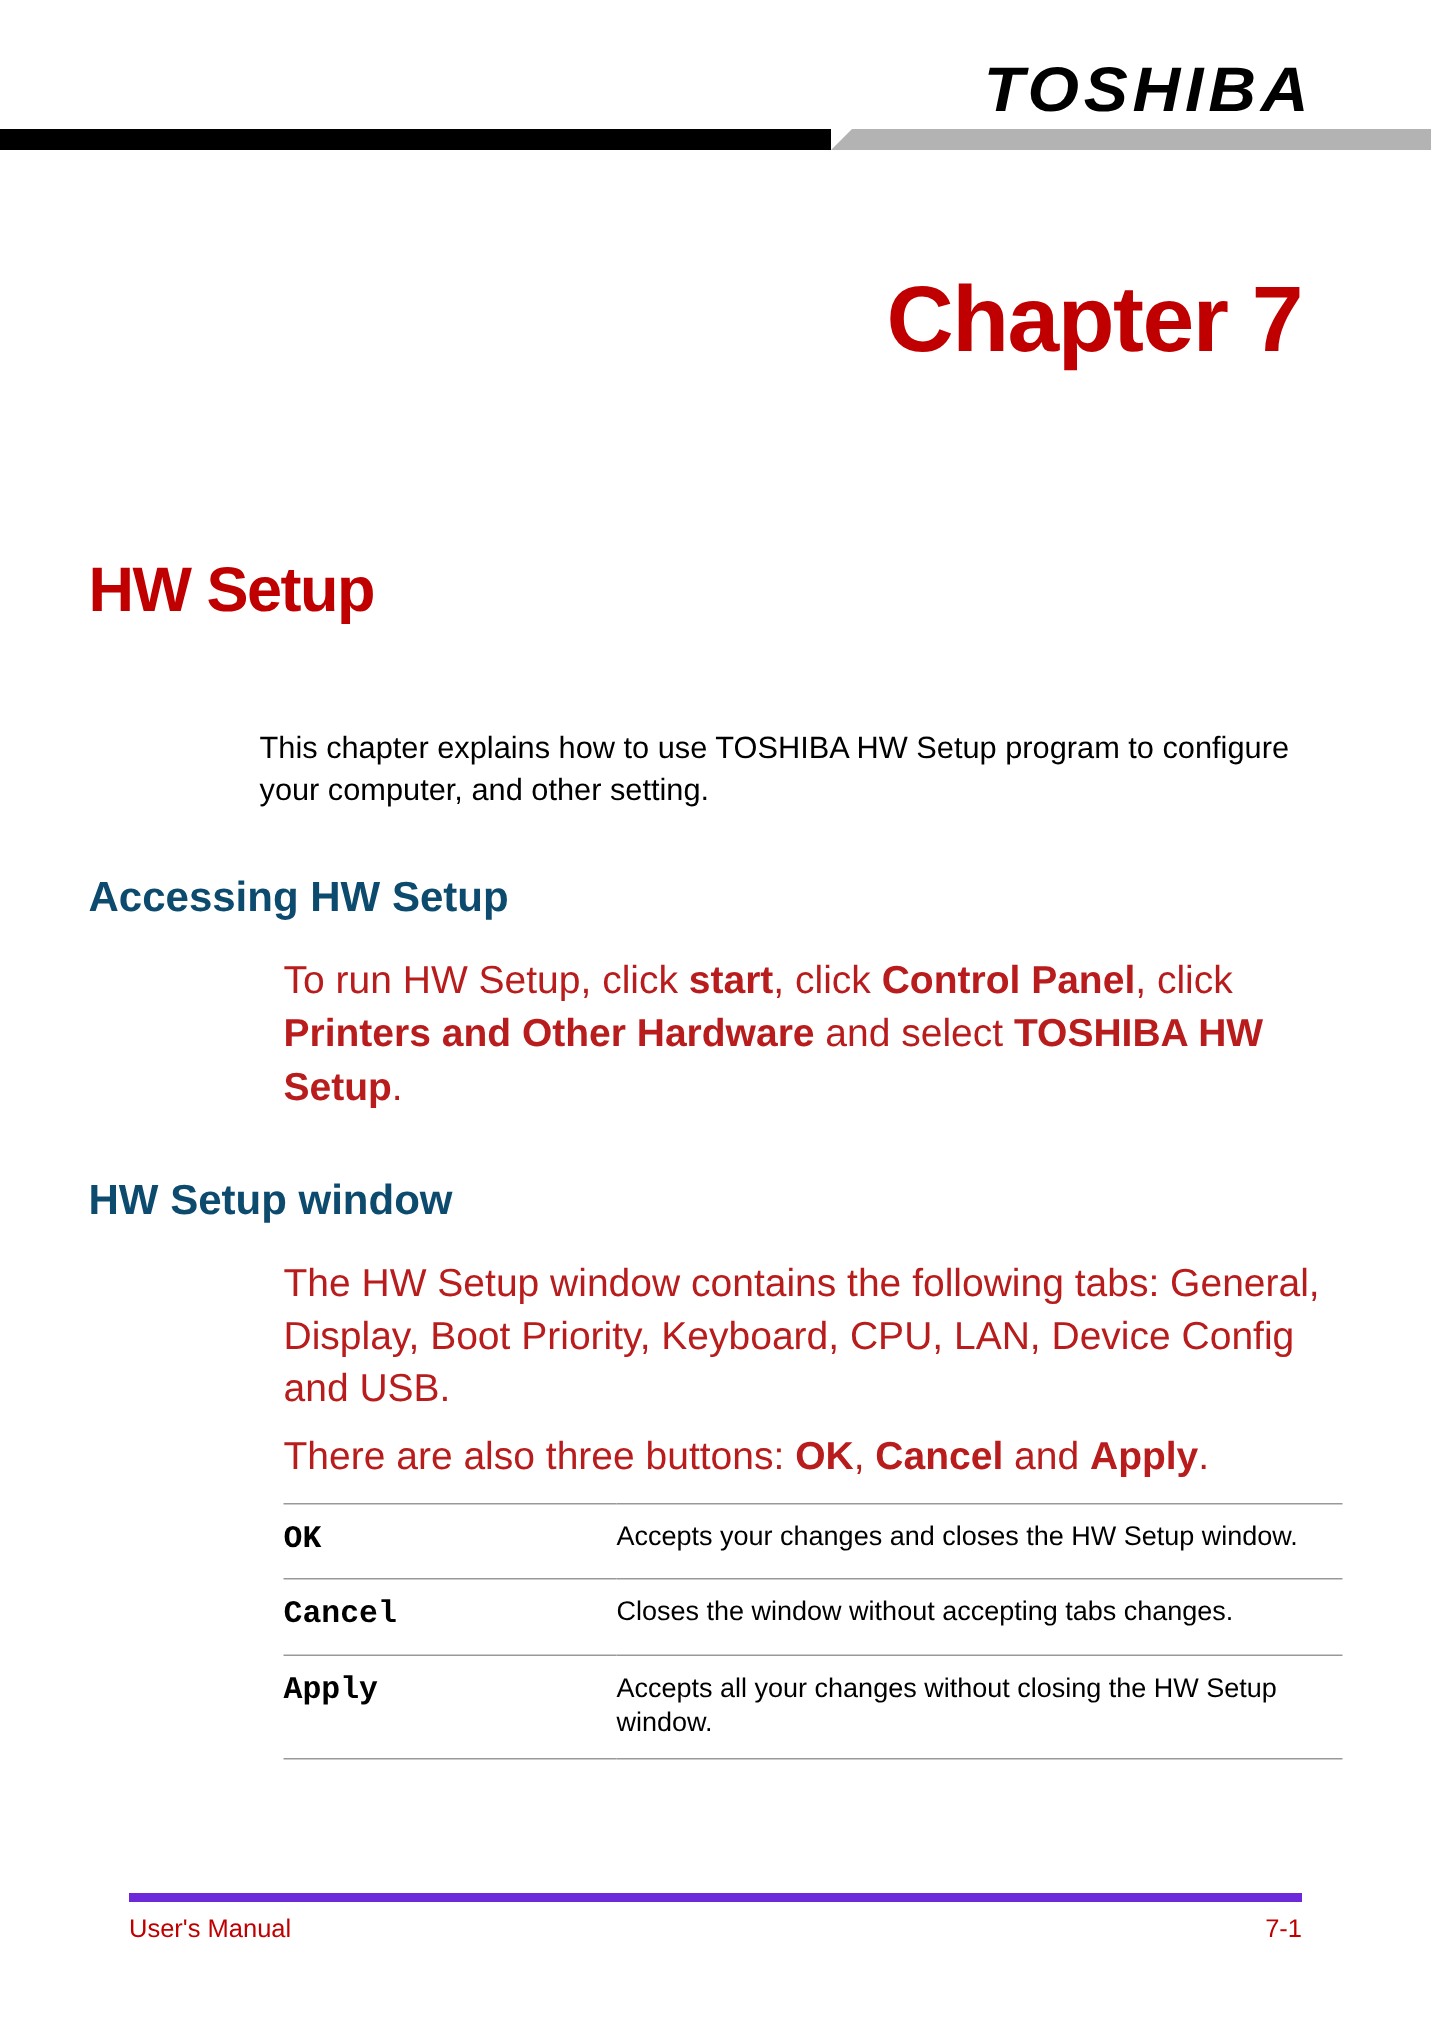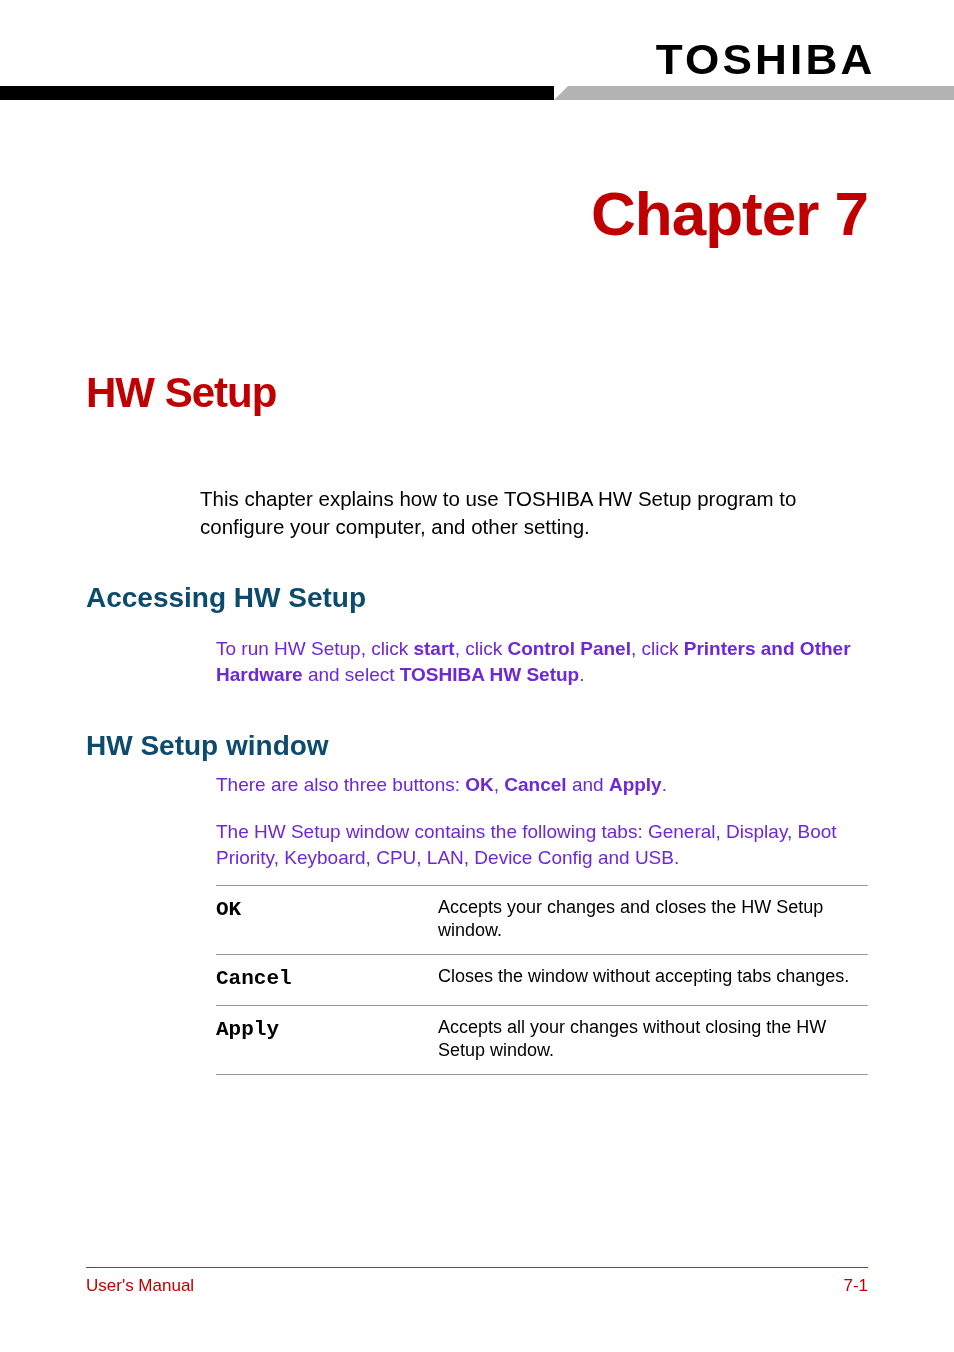--- a/index.html
+++ b/index.html
@@ -6,20 +6,21 @@
     body {
       width: 954px;
       height: 1352px;
       background: white;
       font-family: Arial, Helvetica, sans-serif;
       position: relative;
     }
     .header-section {
       position: relative;
       height: 110px;
+      font-style: italic;
     }
     .brand-logo {
       position: absolute;
       top: 36px;
       right: 84px;
       font-family: Arial, Helvetica, sans-serif;
       font-weight: 900;
       font-size: 42px;
       letter-spacing: 3px;
       color: #000;
@@ -54,21 +55,21 @@
       margin-top: 68px;
       margin-right: 86px;
       font-family: "Arial Black", Arial, sans-serif;
       font-weight: 900;
       font-size: 62px;
       color: #c00000;
       letter-spacing: -1px;
       margin-left: 25px;
     }
     .content {
-      padding: 0 86px;
+      padding: 0 59px;
     }
     .section-title {
       margin-top: 120px;
       font-family: "Arial Black", Arial, sans-serif;
       font-weight: 900;
       font-size: 42px;
       color: #c00000;
       letter-spacing: -1px;
     }
     .body-text {
@@ -81,23 +82,23 @@
     .subsection-title {
       margin-top: 42px;
       font-family: "Arial Black", Arial, sans-serif;
       font-weight: 900;
       font-size: 28px;
       color: #0c4a6e;
     }
     .sub-body {
       margin-top: 22px;
       margin-left: 130px;
-      font-size: 19px;
+      font-size: 26px;
       line-height: 1.35;
-      color: #6d28d9;
+      color: #b91c1c;
     }
     .sub-body .b { font-weight: bold; }
     .para2 {
       margin-top: 10px;
     }
     .button-table {
       margin-top: 14px;
       margin-left: 130px;
       width: calc(100% - 130px);
       border-collapse: collapse;
@@ -116,21 +117,21 @@
       width: 222px;
       font-family: "Courier New", monospace;
       font-weight: bold;
       font-size: 21px;
     }
     .footer {
       position: absolute;
       bottom: 56px;
       left: 86px;
       right: 86px;
-      border-top: 1px solid #6d28d9;
+      border-top: 6px solid #6d28d9;
       padding-top: 8px;
       display: flex;
       justify-content: space-between;
       color: #c00000;
       font-size: 17px;
     }
   </style>
 </head>
 <body>
 
@@ -152,25 +153,25 @@
   <div class="body-text">This chapter explains how to use TOSHIBA HW Setup program to configure your computer, and other setting.</div>
 
   <div class="subsection-title">Accessing HW Setup</div>
 
   <div class="sub-body">
     <span>To run HW Setup, click </span><span class="b">start</span><span>, click </span><span class="b">Control Panel</span><span>, click </span><span class="b">Printers and Other Hardware</span><span> and select </span><span class="b">TOSHIBA HW Setup</span><span>.</span>
   </div>
 
   <div class="subsection-title">HW Setup window</div>
 
+  <div class="sub-body">The HW Setup window contains the following tabs: General, Display, Boot Priority, Keyboard, CPU, LAN, Device Config and USB.</div>
+
   <div class="sub-body para2">
     <span>There are also three buttons: </span><span class="b">OK</span><span>, </span><span class="b">Cancel</span><span> and </span><span class="b">Apply</span><span>.</span>
   </div>
-
-  <div class="sub-body">The HW Setup window contains the following tabs: General, Display, Boot Priority, Keyboard, CPU, LAN, Device Config and USB.</div>
 
   <table class="button-table">
     <tbody>
         <tr>
       <td class="label-col">OK</td>
       <td>Accepts your changes and closes the HW Setup window.</td>
     </tr>
     <tr>
       <td class="label-col">Cancel</td>
       <td>Closes the window without accepting tabs changes.</td>

